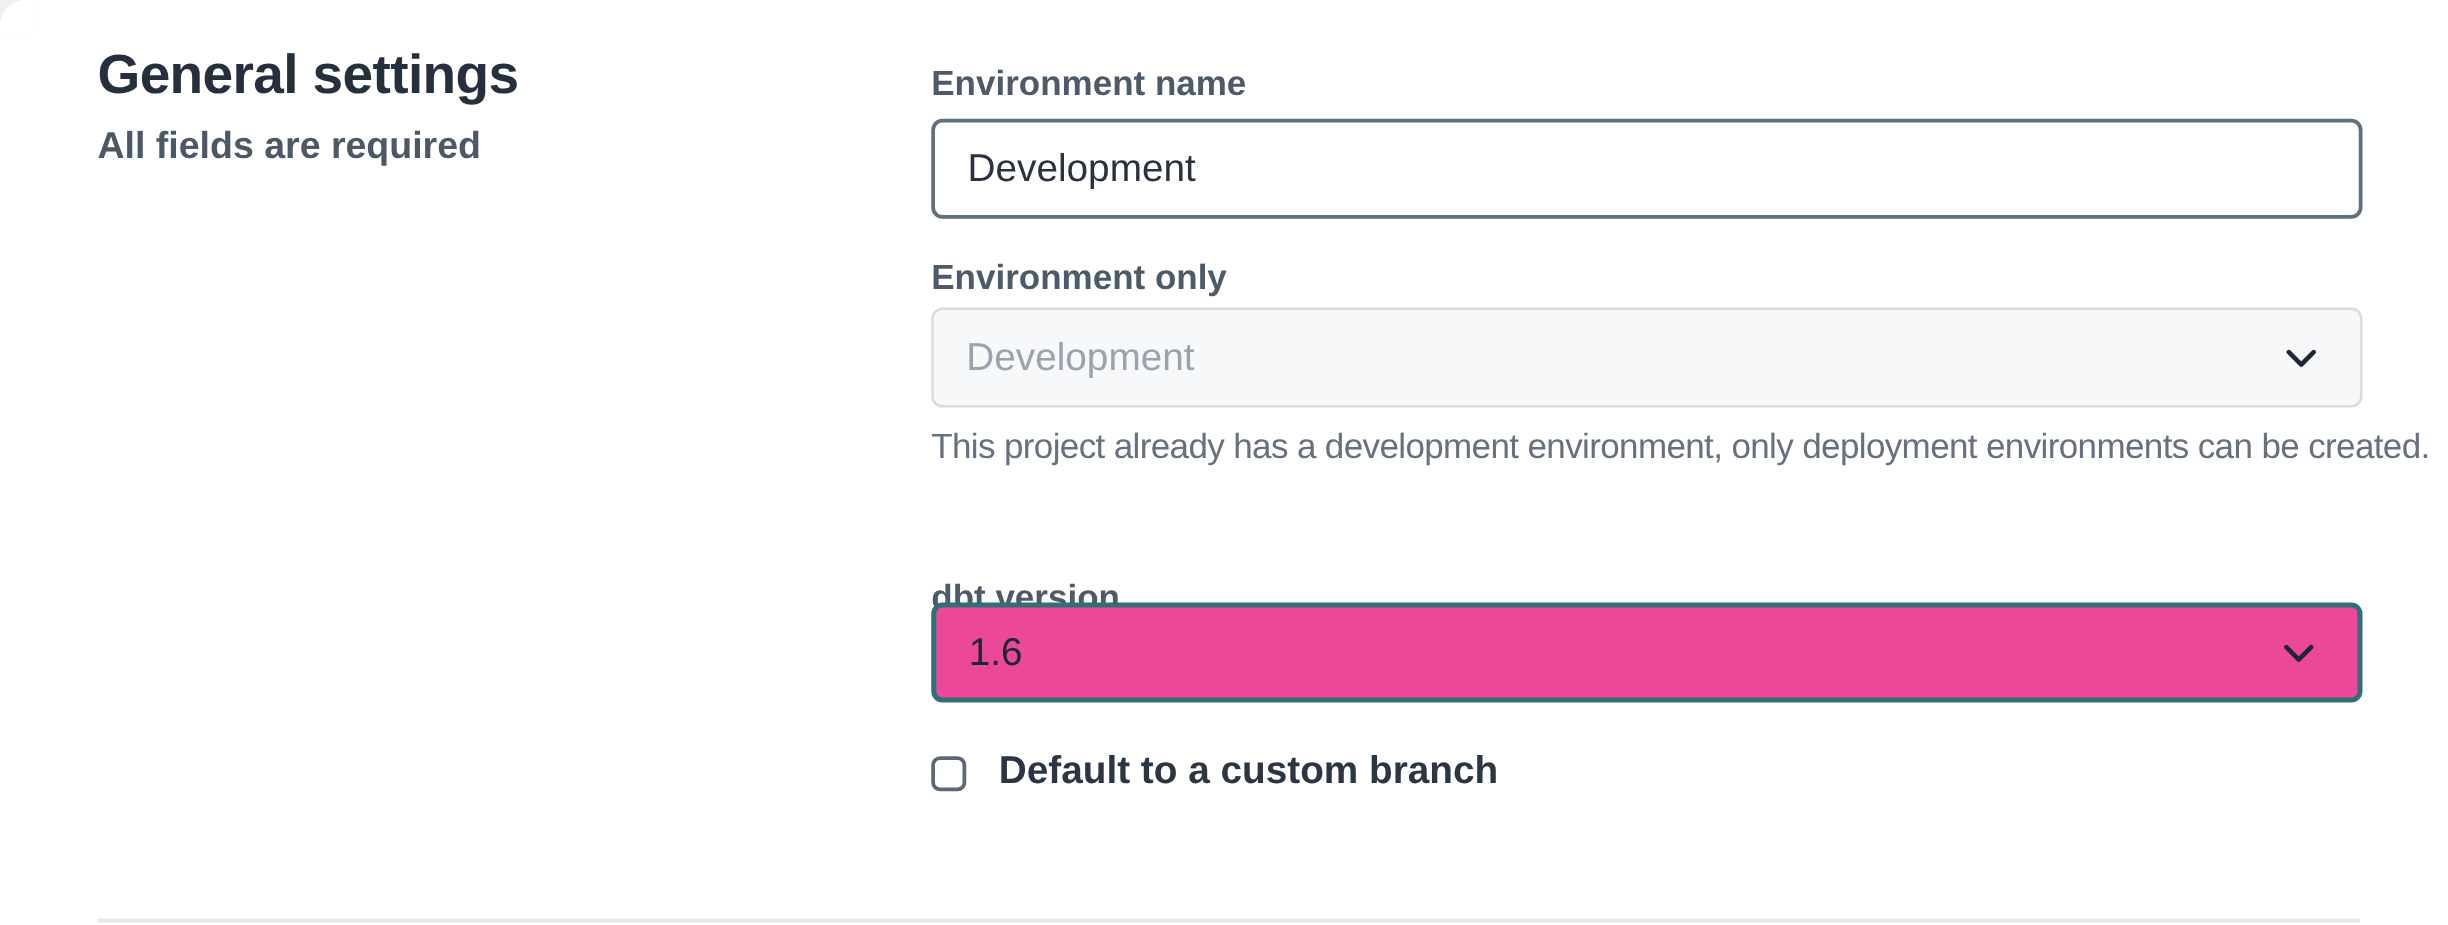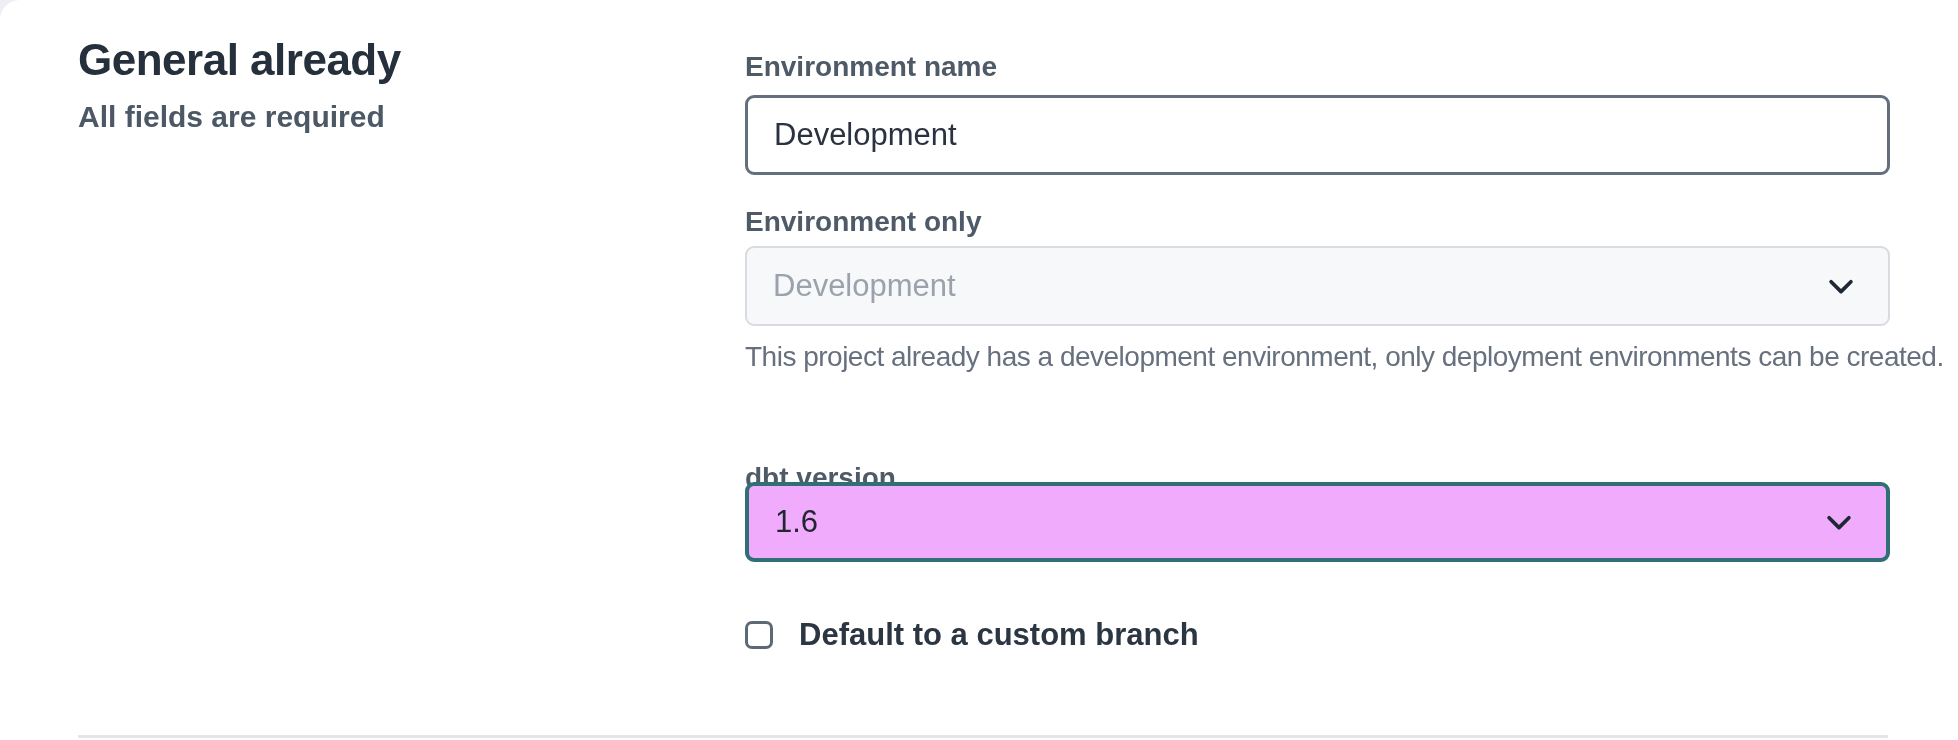--- a/index.html
+++ b/index.html
@@ -86,21 +86,21 @@
   }
   .select-disabled {
     top: 246px;
     background: #f7f8fa;
     border: 2px solid #d9dbe0;
     color: #9aa2ad;
     cursor: default;
   }
   .select-focused {
     top: 482px;
-    background: #f0abfc;
+    background: #ec4899;
     border: 4px solid #2f6f75;
     color: #20272e;
   }
   .chev {
     position: absolute;
     right: 30px; top: 50%;
     width: 34px; height: 34px;
     margin-top: -17px;
     color: #1e2733;
   }
@@ -113,22 +113,21 @@
     font-size: 28px;
     letter-spacing: -0.5px;
     line-height: 40px;
     color: #67707e;
   }
 
   .checkbox-row {
     position: absolute;
     left: 0; top: 599px;
     display: flex;
-    align-items: center;
-    margin-top: 19px;
+    align-items: flex-end;
   }
   .checkbox {
     width: 28px; height: 28px;
     border: 3px solid #5d6876;
     border-radius: 7px;
     background: #ffffff;
     appearance: none;
     -webkit-appearance: none;
     cursor: pointer;
     flex: 0 0 auto;
@@ -147,21 +146,21 @@
     left: 78px; top: 735px;
     width: 1810px; height: 3px;
     background: #e4e5e9;
   }
 </style>
 </head>
 <body>
 
 <div class="corner-bg"></div>
 
-<h1 class="page-heading">General already</h1>
+<h1 class="page-heading">General settings</h1>
 
 <div class="page-subtitle">All fields are required</div>
 
 <div class="form-col">
 
   <label class="field-label lbl-env-name">Environment name</label>
   <input class="text-input" type="text" value="Development" style="">
 
   <label class="field-label lbl-env-type">Environment only</label>
   <div class="select-box select-disabled">

